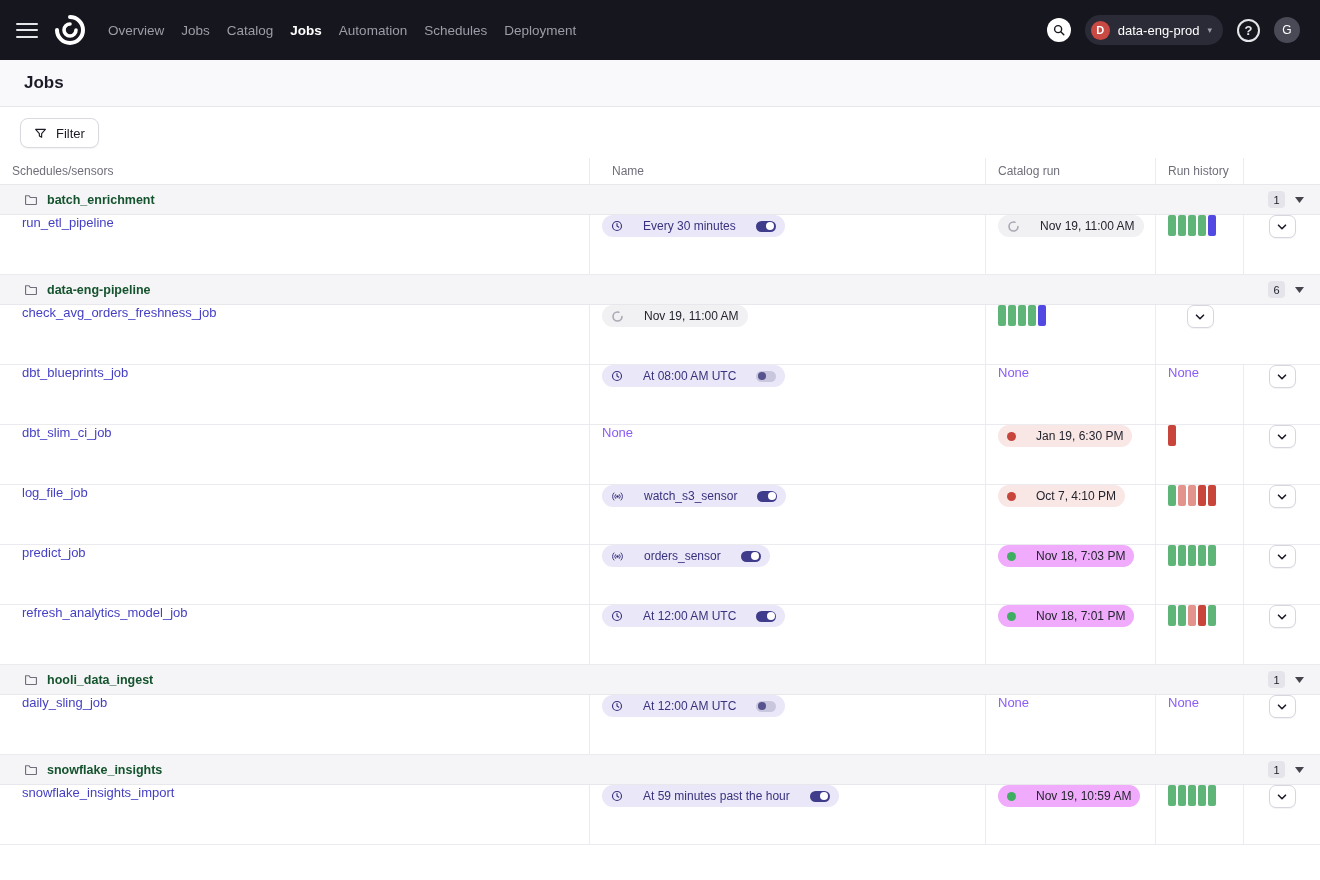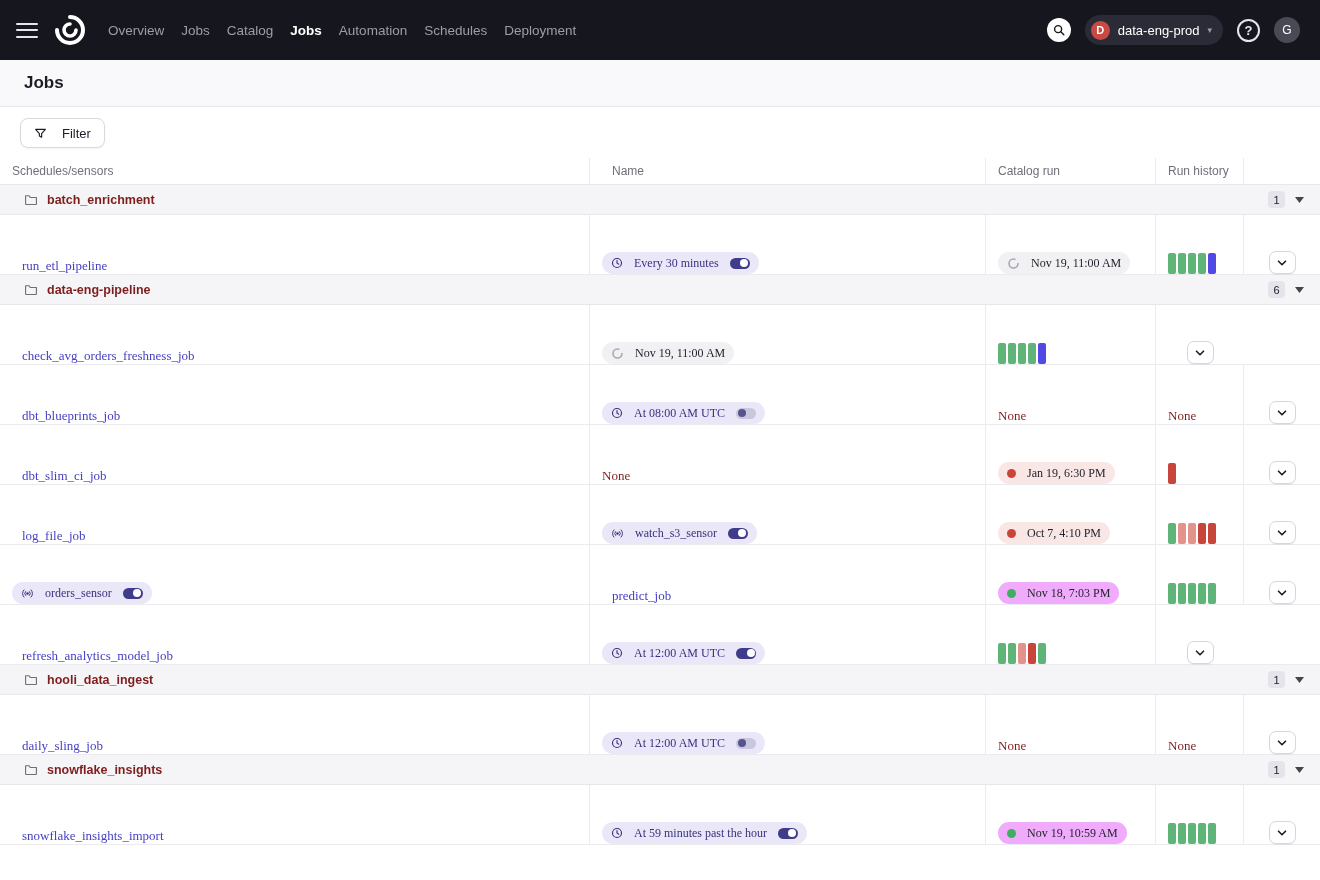--- a/index.html
+++ b/index.html
@@ -34,49 +34,49 @@
   .avatar { width:26px; height:26px; border-radius:50%; background:#4A4A56; color:#fff; border:none;
     display:flex; align-items:center; justify-content:center; font-size:12px; cursor:pointer; font-family:inherit; }
 
   
   .page-title-band { background:#F9F9FB; border-bottom:1px solid #E7E7EC; padding:0 24px; height:47px;
     display:flex; align-items:center; }
   .page-title { font-size:17px; font-weight:bold; color:#1C1C28; }
 
   
   .filter-band { padding:11px 20px 10px 20px; height:51px; }
-  .filter-btn { display:inline-flex; align-items:center; gap:15px; height:30px; padding:0 13px;
+  .filter-btn { display:inline-flex; align-items:center; gap:9px; height:30px; padding:0 13px;
     background:#fff; border:1px solid #D9D9E0; border-radius:8px; font-size:13px; color:#1C1C28;
     cursor:pointer; box-shadow:0 1px 2px rgba(0,0,0,.05); font-family:inherit; }
 
   
   .grid-row { display:grid; grid-template-columns:590px 396px 170px 88px 76px; align-items:center; }
   .thead { height:27px; border-bottom:1px solid #E7E7EC; }
   .th { font-size:12px; color:#6F6F7A; height:100%; display:flex; align-items:center;
     border-right:1px solid #ECECF0; padding-left:12px; }
   .th.name { padding-left:22px; }
   .th.last { border-right:none; }
 
   .trow { height:60px; border-bottom:1px solid #EBEBEF; }
-  .td { height:100%; display:flex; align-items:flex-end; border-right:1px solid #ECECF0; padding-left:12px;font-family:Liberation Serif, serif; }
+  .td { height:100%; display:flex; align-items:flex-start; border-right:1px solid #ECECF0; padding-left:12px; }
   .td.name { padding-left:22px; }
   .td.expand { border-right:none; padding-left:0; justify-content:center; }
 
   .group-row { height:30px; background:#F5F5F7; border-bottom:1px solid #E7E7EC;
     display:flex; align-items:center; padding:0 16px 0 24px; gap:9px; }
-  .group-name { font-weight:bold; font-size:12.5px; color:#7f1d1d; }
+  .group-name { font-weight:bold; font-size:12.5px; color:#14532d; }
   .group-right { margin-left:auto; display:flex; align-items:center; gap:10px; }
   .count-badge { min-width:17px; height:17px; padding:0 4px; background:#E4E4EA; border-radius:4px;
     font-size:11px; display:flex; align-items:center; justify-content:center; color:#1C1C28; }
   .group-caret { display:flex; align-items:center; cursor:pointer; }
 
   .job-link { color:#443FC4; text-decoration:none; font-size:13px; cursor:pointer; }
-  .none-text { color:#7f1d1d; font-size:13px; }
-
-  .pill { display:inline-flex; align-items:center; gap:11px; height:22px; border-radius:12px;
+  .none-text { color:#8b5cf6; font-size:13px; }
+
+  .pill { display:inline-flex; align-items:center; gap:20px; height:22px; border-radius:12px;
     padding:0 9px; font-size:12px; white-space:nowrap; cursor:pointer; }
   .pill.schedule { background:#EAE7F8; color:#38327E; }
   .pill.run-running { background:#F1F1F4; color:#24242E; }
   .pill.run-success { background:#f0abfc; color:#24242E; }
   .pill.run-failure { background:#F9E7E5; color:#24242E; }
   .dot { width:9px; height:9px; border-radius:50%; flex:none; }
   .icn { display:inline-flex; align-items:center; }
 
   .toggle { position:relative; width:20px; height:11px; border-radius:6px; display:inline-block; flex:none; cursor:pointer; }
   .toggle.on { background:#403C8C; }
@@ -358,38 +358,38 @@
         </div>
         <div class="td expand">
           <button class="expand-btn">
             <svg viewBox="0 0 12 12" width="12" height="12">
               <path d="M2.5 4.2 6 7.7l3.5-3.5" fill="none" stroke="#1C1C28" stroke-width="1.6" stroke-linecap="round" stroke-linejoin="round"></path>
             </svg>
           </button>
         </div>
       </div>
       <div class="grid-row trow">
+        <div class="td name">
+          <a class="job-link">predict_job</a>
+        </div>
         <div class="td">
           <span class="pill schedule">
             <span class="icn">
               <svg viewBox="0 0 16 16" width="13" height="13">
                 <circle cx="8" cy="8" r="1.5" fill="currentColor"></circle>
                 <path d="M5.6 5.6a3.4 3.4 0 0 0 0 4.8" stroke="currentColor" stroke-width="1.2" fill="none" stroke-linecap="round"></path>
                 <path d="M10.4 5.6a3.4 3.4 0 0 1 0 4.8" stroke="currentColor" stroke-width="1.2" fill="none" stroke-linecap="round"></path>
                 <path d="M3.6 3.6a6.2 6.2 0 0 0 0 8.8" stroke="currentColor" stroke-width="1.2" fill="none" stroke-linecap="round"></path>
                 <path d="M12.4 3.6a6.2 6.2 0 0 1 0 8.8" stroke="currentColor" stroke-width="1.2" fill="none" stroke-linecap="round"></path>
               </svg>
             </span>
             <span>orders_sensor</span>
             <span class="toggle on"></span>
           </span>
         </div>
-        <div class="td name">
-          <a class="job-link">predict_job</a>
-        </div>
         <div class="td">
           <span class="pill run-success">
             <span class="dot" style="background: rgb(63, 174, 99);"></span>
             <span>Nov 18, 7:03 PM</span>
           </span>
         </div>
         <div class="td">
           <span class="bars">
             <span class="bar" style="background: rgb(95, 180, 120);"></span>
             <span class="bar" style="background: rgb(95, 180, 120);"></span>
@@ -413,20 +413,26 @@
         <div class="td">
           <span class="pill schedule">
             <span class="icn">
               <svg viewBox="0 0 16 16" width="12" height="12">
                 <circle cx="8" cy="8" r="6" fill="none" stroke="currentColor" stroke-width="1.5"></circle>
                 <path d="M8 4.6V8l2.3 1.6" fill="none" stroke="currentColor" stroke-width="1.5" stroke-linecap="round"></path>
               </svg>
             </span>
             <span>At 12:00 AM UTC</span>
             <span class="toggle on"></span>
+          </span>
+        </div>
+        <div class="td">
+          <span class="pill run-success">
+            <span class="dot" style="background: rgb(63, 174, 99);"></span>
+            <span>Nov 18, 7:01 PM</span>
           </span>
         </div>
         <div class="td">
           <span class="bars">
             <span class="bar" style="background: rgb(95, 180, 120);"></span>
             <span class="bar" style="background: rgb(95, 180, 120);"></span>
             <span class="bar" style="background: rgb(226, 147, 139);"></span>
             <span class="bar" style="background: rgb(200, 69, 60);"></span>
             <span class="bar" style="background: rgb(95, 180, 120);"></span>
           </span>

